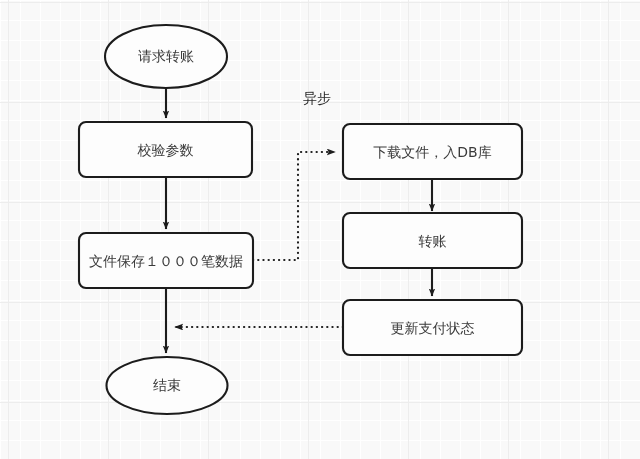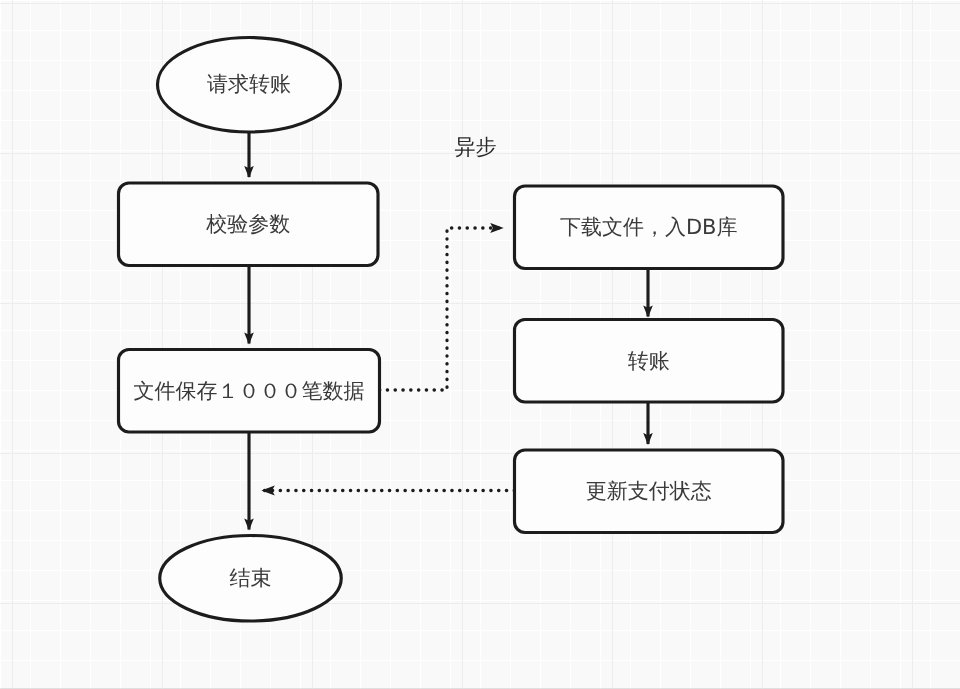--- a/index.html
+++ b/index.html
@@ -4,21 +4,21 @@
 <style>
   html, body {
     margin: 0;
     padding: 0;
     background: #ffffff;
   }
   #canvas {
     position: relative;
     width: 640px;
     height: 459px;
-    background-color: #737373;
+    background-color: #e5e5e5;
     overflow: hidden;
     font-family: "DejaVu Sans", "Liberation Sans", sans-serif;
   }
   
   #grid-bg {
     position: absolute;
     inset: 0;
     background-color: #f9f9f9;
     background-image:
       linear-gradient(to right, #ffffff 0px, #ffffff 1px, transparent 1px),

